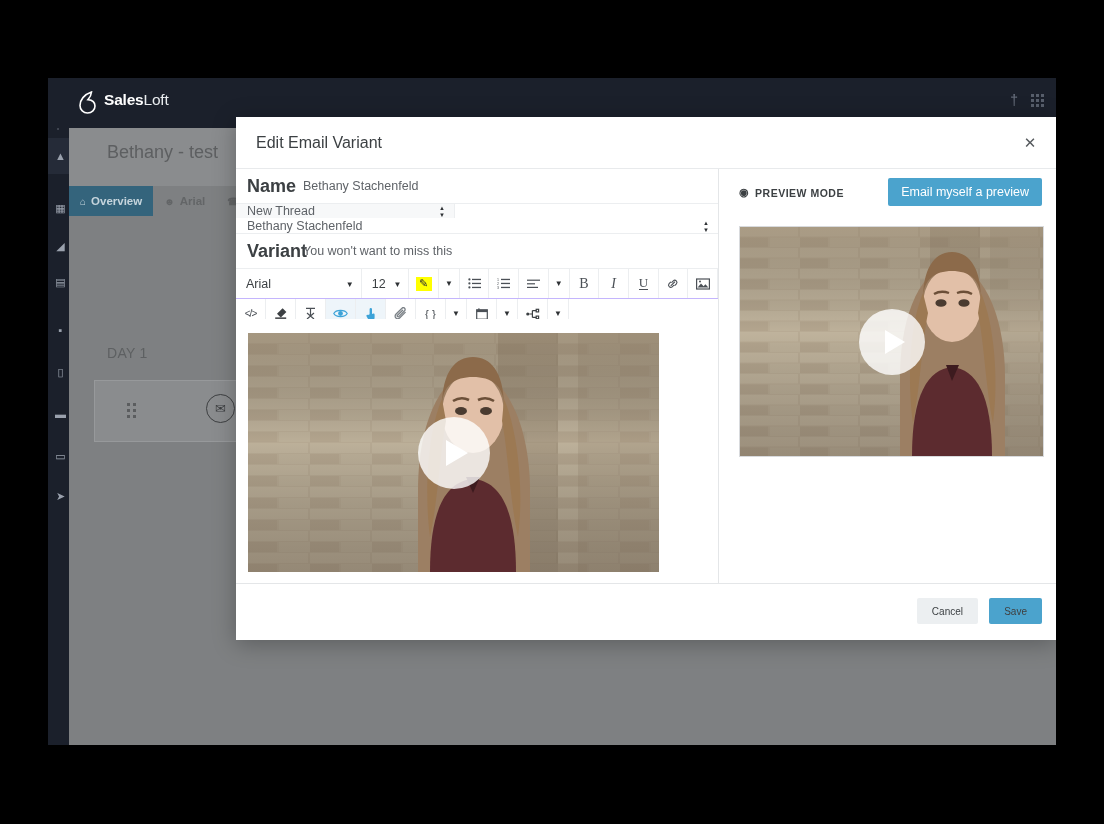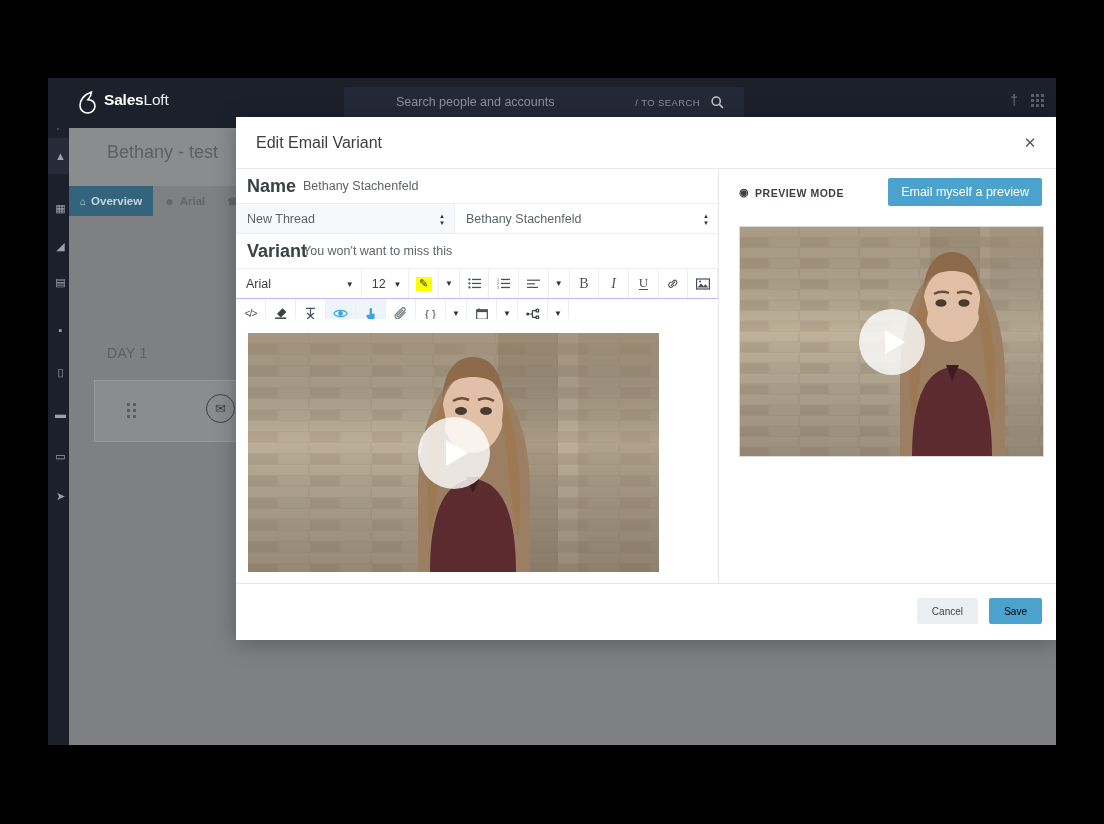--- a/index.html
+++ b/index.html
@@ -203,20 +203,21 @@
   .field-label {
     font-size: 18px; font-weight: 700; color: #3c4043;
     width: 56px; flex: none;
   }
   .field-value {
     font-size: 12.5px; color: #5f6368;
   }
   #select-row {
     display: flex; height: 30px;
     border-bottom: 1px solid #eceef0;
+    flex-direction: column;
   }
   .sel {
     position: relative;
     display: flex; align-items: center;
     font-size: 12.5px; color: #5f6368;
     padding-left: 11px;
   }
   #sel-thread { width: 219px; background: #f7f8f9; border-right: 1px solid #eceef0; }
   #sel-person { flex: 1; background: #ffffff; }
   .sel-arrows {
@@ -318,21 +319,21 @@
     width: 100%; height: 57px;
     border-top: 1px solid #e4e6e8;
   }
   .foot-btn {
     position: absolute; top: 14px;
     height: 26px; padding: 0 15px;
     font-size: 10px; border: none; border-radius: 2px;
     display: flex; align-items: center; justify-content: center;
   }
   #btn-cancel { right: 78px; background: #eceff1; color: #3c4043; }
-  #btn-save { right: 14px; background: #4ba3cd; color: #000000; }
+  #btn-save { right: 14px; background: #4ba3cd; color: #404040; }
 </style>
 </head>
 <body>
 
 <div id="app-window">
 
   <div id="app-rail">
     <div id="rail-active-band"></div>
     <div class="rail-icon" style="top:42px">⚑</div>
     <div class="rail-icon" style="top:72px">▲</div>
@@ -349,30 +350,20 @@
   <div id="app-topbar">
     <div id="brand">
       <span id="brand-mark">
         <svg width="19" height="23" viewBox="0 0 19 23">
           <path d="M13.5 1 C6 3.5 2 9 2 14.5 C2 19 5.5 22 9.5 22 C14 22 17 18.8 17 15 C17 11 13.5 9 10 8.6 C12 6.5 13.2 3.8 13.5 1 Z" fill="none" stroke="#ffffff" stroke-width="1.6"></path>
         </svg>
       </span>
       <span id="brand-text"><b>Sales</b><span>Loft</span></span>
     </div>
 
-    <div id="search-box">
-      <div id="search-placeholder">Search people and accounts</div>
-      <div id="search-hint">/ TO SEARCH</div>
-      <div id="search-icon">
-        <svg width="13" height="13" viewBox="0 0 13 13">
-            <circle cx="5.2" cy="5.2" r="4.1" fill="none" stroke="#c2c7cf" stroke-width="1.5"></circle>
-            <line x1="8.4" y1="8.4" x2="12" y2="12" stroke="#c2c7cf" stroke-width="1.6"></line>
-          </svg>
-      </div>
-    </div>
 
     <div id="topbar-right">
       <span class="top-ic">†</span>
       <span id="grid-icon">
           <i></i>
           <i></i>
           <i></i>
           <i></i>
           <i></i>
           <i></i>

